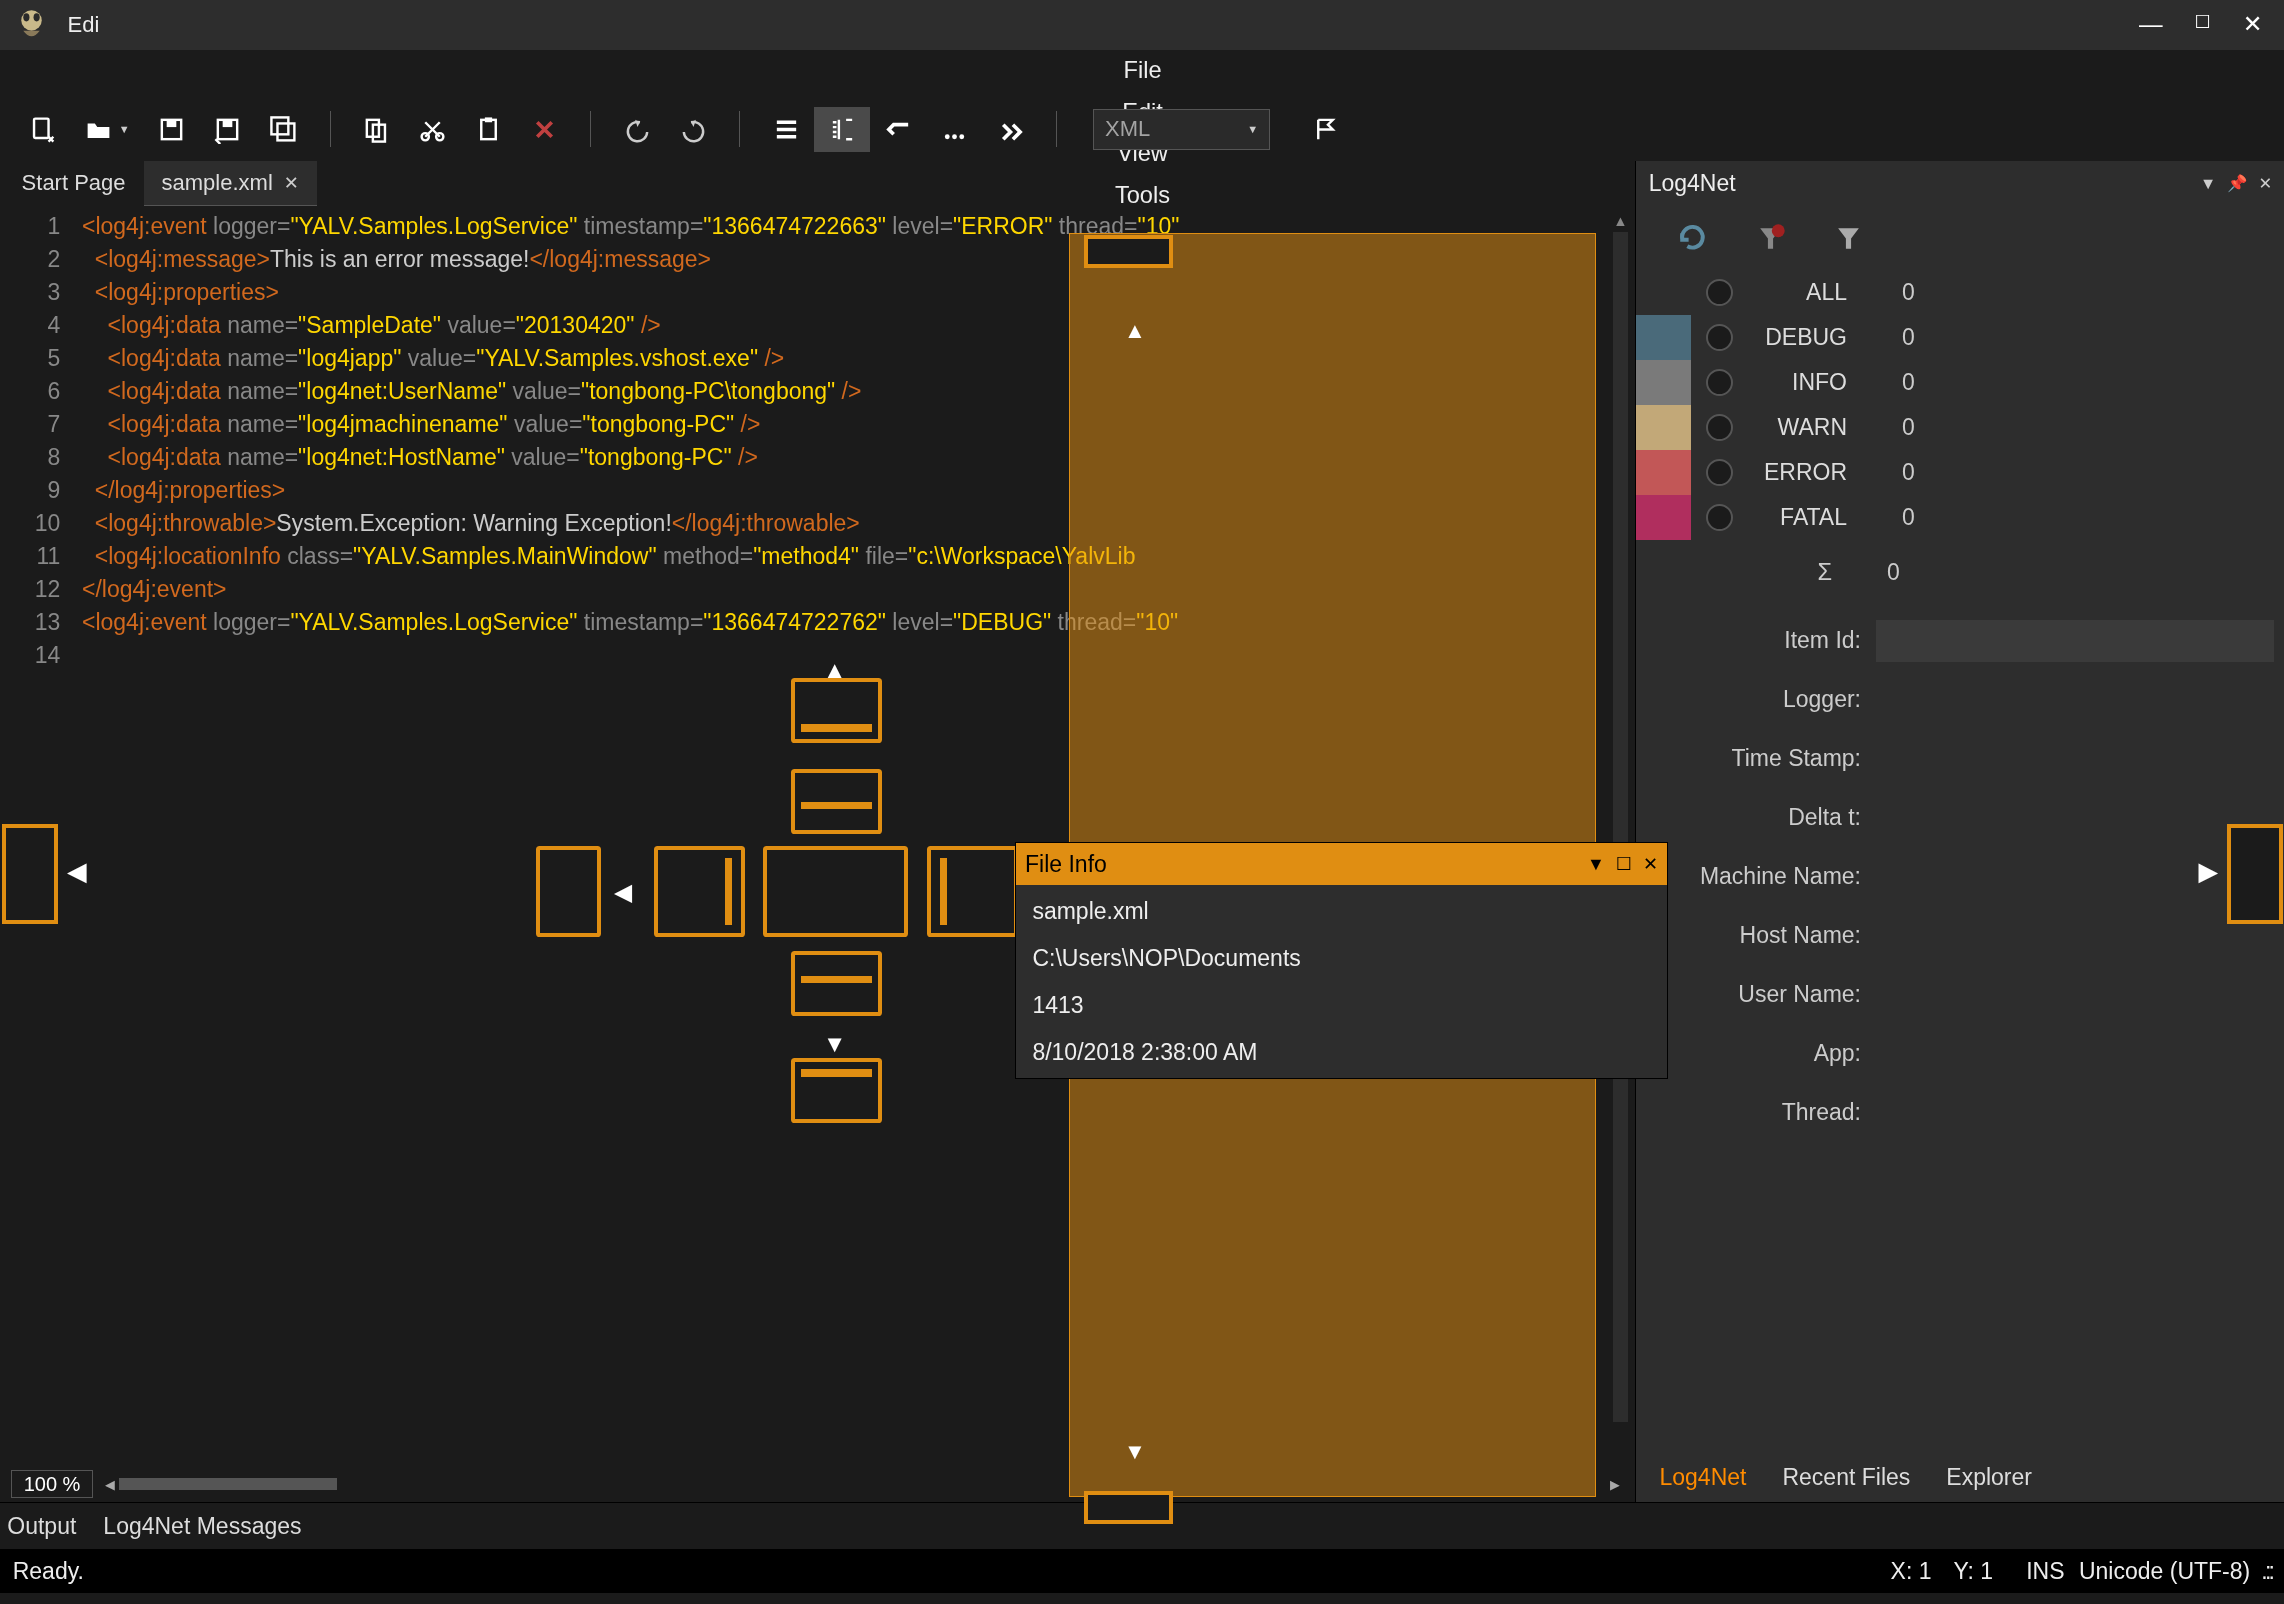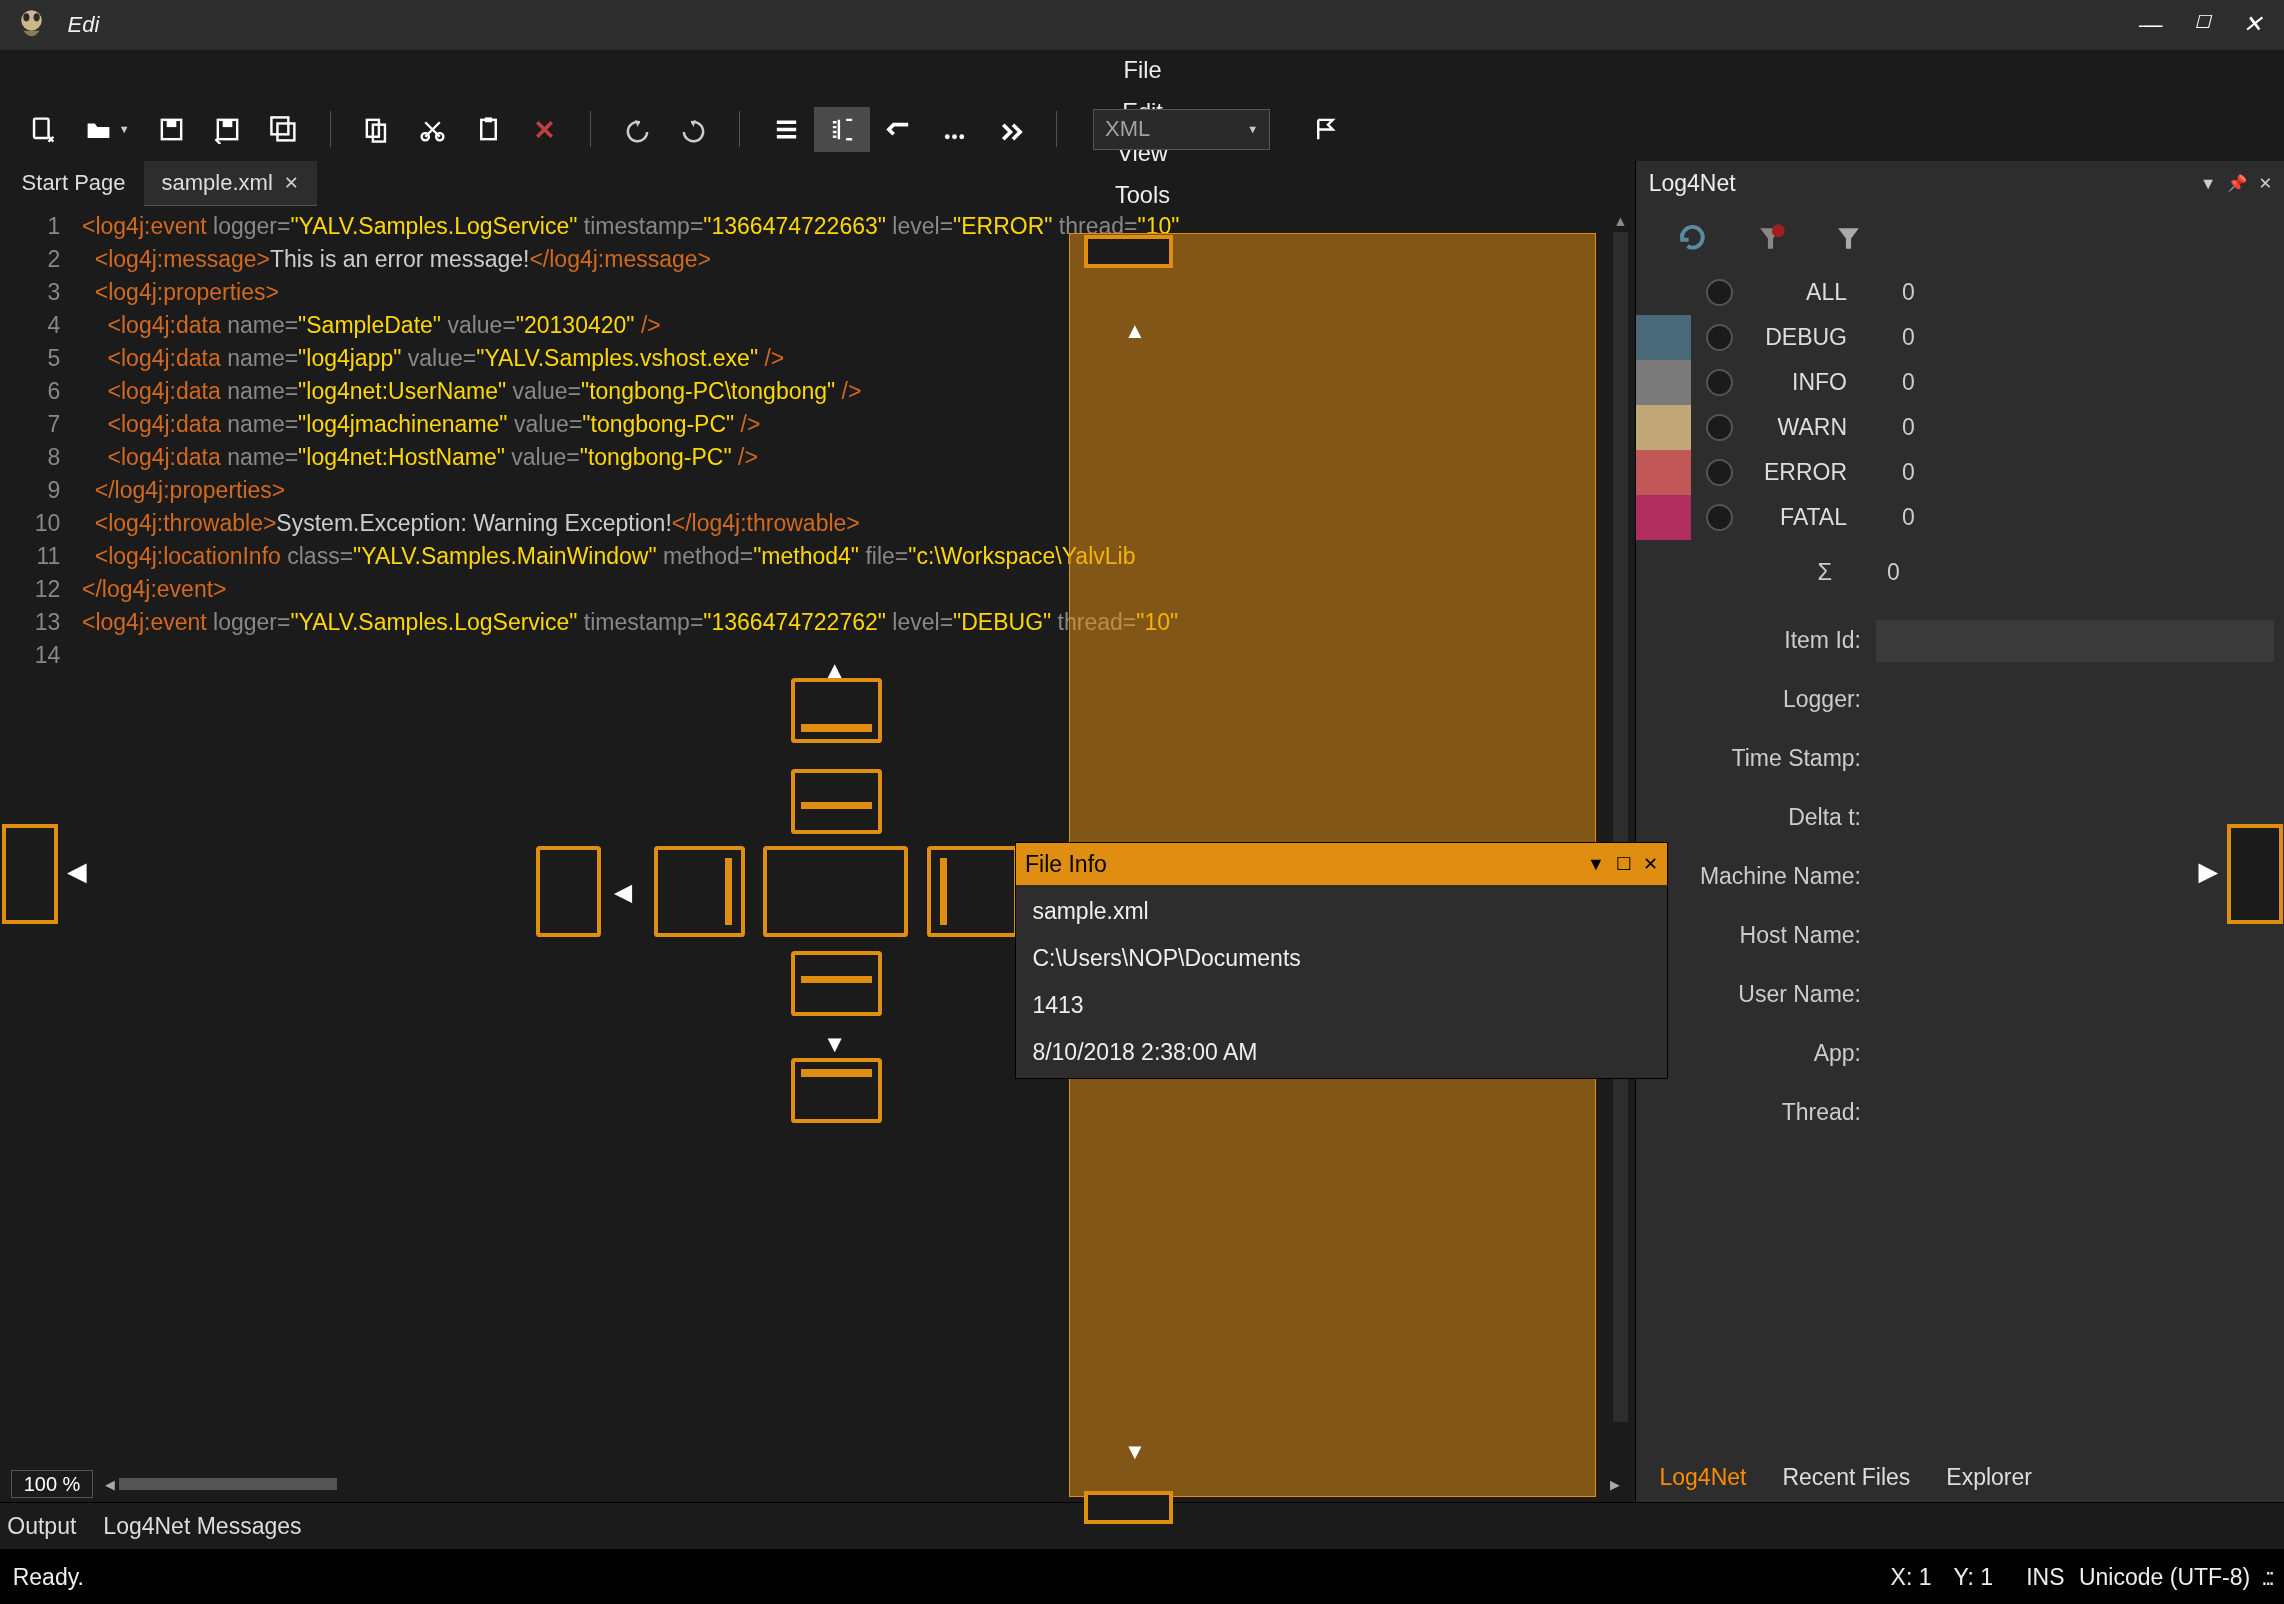--- a/index.html
+++ b/index.html
@@ -1,18 +1,18 @@
 <!DOCTYPE html>
 <html style="font-size:14.5px"><head>
 <meta charset="utf-8">
 <style>
 * { margin: 0; padding: 0; box-sizing: border-box; font-family: "Segoe UI", sans-serif; }
 body { background: #1b1b1b; color: #ccc; width: 2285px; height: 1605px; overflow: hidden; position: relative; }
 
-.titlebar { height: 50px; background: #2d2d2d; display: flex; align-items: center; padding: 0 9px; font-style: italic; }
+.titlebar { height: 50px; background: #2d2d2d; display: flex; align-items: center; padding: 0 9px; }
 .titlebar .app-icon { width: 45px; height: 45px; margin-right: 13.6px; display: flex; align-items: center; justify-content: center; }
 .titlebar .app-icon svg { width: 41px; height: 41px; }
 .titlebar .title { font-size: 22px; color: #eee; flex: 1; }
 .win-controls { display: flex; gap: 32px; padding-right: 13.6px; }
 .win-controls span { font-size: 23.6px; color: #fff; line-height: 1; }
 
 .menubar { height: 47px; display: flex; align-items: center; padding: 0 7.3px; gap: 0; flex-direction: column; }
 .menubar .menu-item { padding: 7.3px 18px; font-size: 23.6px; color: #eee; }
 
 .toolbar { height: 64px; display: flex; align-items: center; padding: 0 14.5px; gap: 0; background: #1b1b1b; }
@@ -64,21 +64,21 @@
 .field-rows { flex: 1; display: flex; flex-direction: column; padding-top: 18px; }
 .field-row { display: flex; align-items: center; height: 59px; padding: 0 11px; }
 .field-row .flabel { width: 214px; text-align: right; font-size: 23px; color: #ccc; margin-right: 14.5px; }
 .field-row .fval { flex: 1; height: 42px; background: #3a3a3a; }
 
 .bottom-tabs { height: 50px; display: flex; align-items: center; padding: 0 5.5px; gap: 0; }
 .bottom-tab { padding: 9px 18px; font-size: 23px; color: #ddd; }
 .bottom-tab.active { color: #ff8c00; }
 
 .output-bar { height: 47px; display: flex; align-items: center; padding: 0 7.3px; gap: 27px; font-size: 23px; color: #ddd; border-top: 0.9px solid #000; }
-.status-bar { height: 56px; background: #000; color: #eee; display: flex; align-items: center; padding: 0 12.7px; font-size: 23px; }
+.status-bar { height: 44px; background: #000; color: #eee; display: flex; align-items: center; padding: 0 12.7px; font-size: 23px; }
 .status-bar .flex { flex: 1; }
 .status-bar .sitem { margin-left: 7.3px; }
 .status-bar .grip { margin-left: 11px; letter-spacing: -2.7px; }
 
 
 .drag-overlay { position: absolute; background: rgba(232,145,18,0.50); border: 1.8px solid #e08e12; }
 .drag-overlay.main { left: 1069px; top: 233px; width: 527px; height: 1264px; }
 
 
 .dock-target { position: absolute; width: 91px; height: 65px; border: 4.5px solid #e08e12; background: #1b1b1b; border-radius: 3.6px; display: flex; align-items: center; justify-content: center; }

